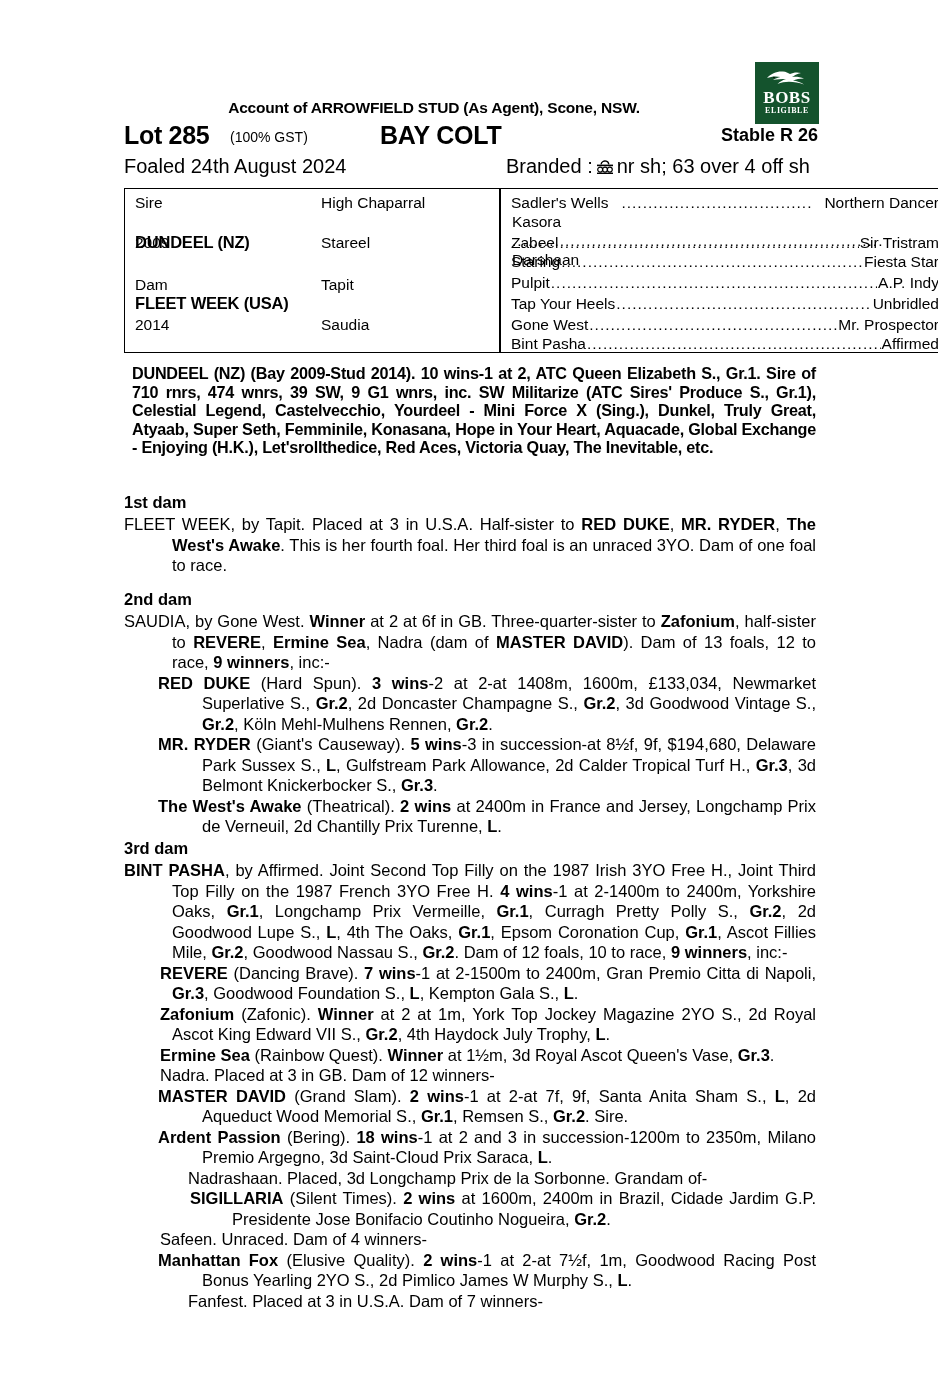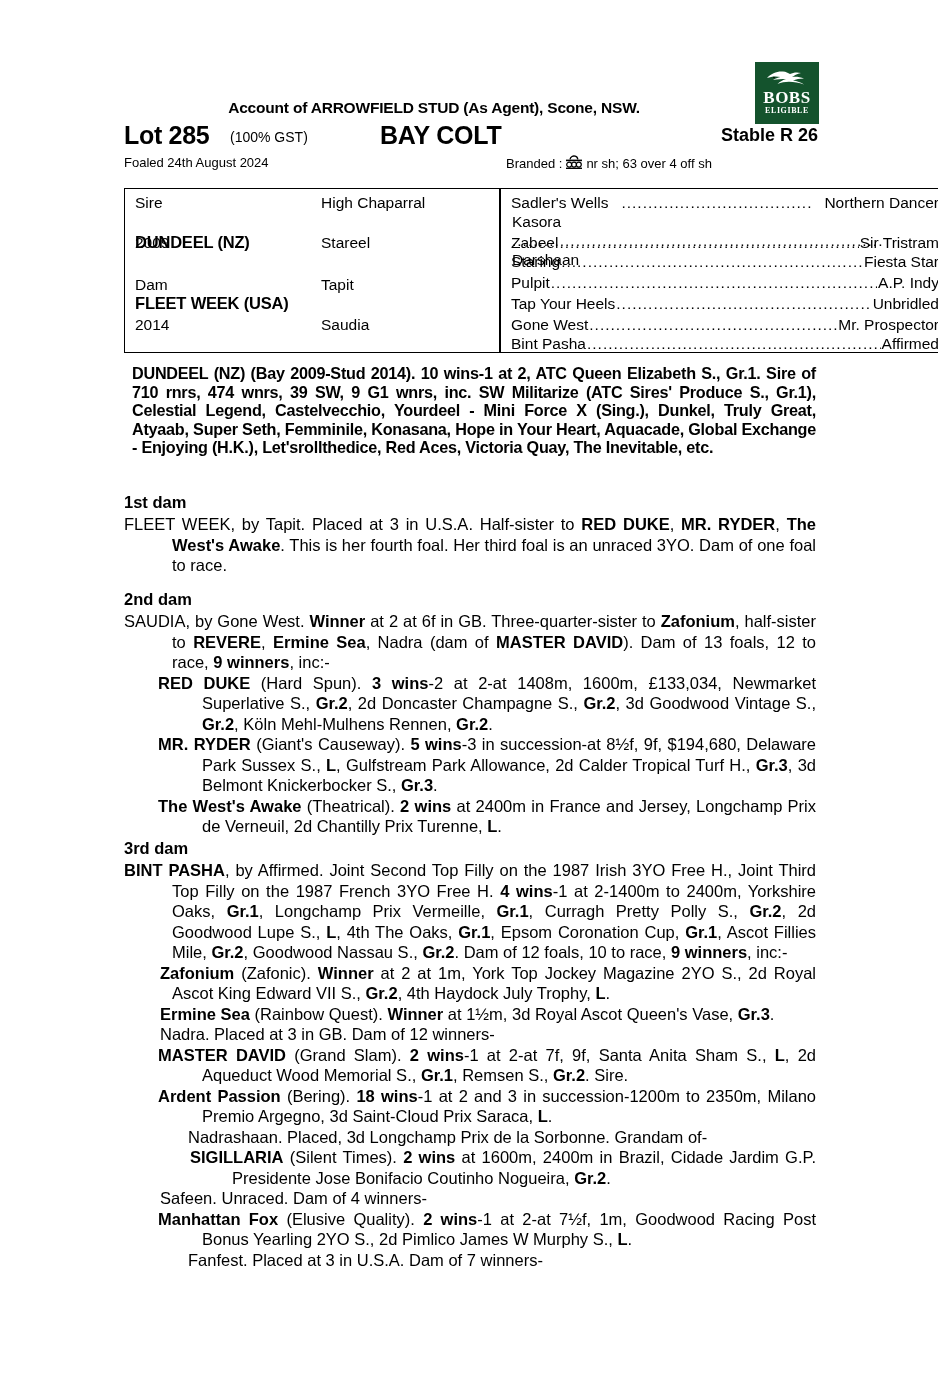--- a/index.html
+++ b/index.html
@@ -104,21 +104,21 @@
     font-weight: bold;
     font-size: 18px;
   }
 
   .foaled-row {
     position: absolute;
     left: 0;
     top: 155px;
     width: 694px;
     height: 22px;
-    font-size: 13px;
+    font-size: 20px;
   }
   .foaled {
     position: absolute;
     left: 0;
     top: 0;
   }
   .branded {
     position: absolute;
     left: 382px;
     top: 0;
@@ -343,20 +343,21 @@
       <div class="section" style="top: 589px;">
         <div class="dam-head">2nd dam</div>
         <p class="para h1"><span>SAUDIA, by Gone West. </span><b>Winner</b><span> at 2 at 6f in GB. Three-quarter-sister to </span><b>Zafonium</b><span>, half-sister to </span><b>REVERE</b><span>, </span><b>Ermine Sea</b><span>, Nadra (dam of </span><b>MASTER DAVID</b><span>). Dam of 13 foals, 12 to race, </span><b>9 winners</b><span>, inc:-</span></p>
         <p class="para h3"><b>RED DUKE</b><span> (Hard Spun). </span><b>3 wins</b><span>-2 at 2-at 1408m, 1600m, £133,034, Newmarket Superlative S., </span><b>Gr.2</b><span>, 2d Doncaster Champagne S., </span><b>Gr.2</b><span>, 3d Goodwood Vintage S., </span><b>Gr.2</b><span>, Köln Mehl-Mulhens Rennen, </span><b>Gr.2</b><span>.</span></p>
         <p class="para h3"><b>MR. RYDER</b><span> (Giant's Causeway). </span><b>5 wins</b><span>-3 in succession-at 8½f, 9f, $194,680, Delaware Park Sussex S., </span><b>L</b><span>, Gulfstream Park Allowance, 2d Calder Tropical Turf H., </span><b>Gr.3</b><span>, 3d Belmont Knickerbocker S., </span><b>Gr.3</b><span>.</span></p>
         <p class="para h3"><b>The West's Awake</b><span> (Theatrical). </span><b>2 wins</b><span> at 2400m in France and Jersey, Longchamp Prix de Verneuil, 2d Chantilly Prix Turenne, </span><b>L</b><span>.</span></p>
       </div>
       <div class="section" style="top: 838px;">
         <div class="dam-head">3rd dam</div>
         <p class="para h1"><b>BINT PASHA</b><span>, by Affirmed. Joint Second Top Filly on the 1987 Irish 3YO Free H., Joint Third Top Filly on the 1987 French 3YO Free H. </span><b>4 wins</b><span>-1 at 2-1400m to 2400m, Yorkshire Oaks, </span><b>Gr.1</b><span>, Longchamp Prix Vermeille, </span><b>Gr.1</b><span>, Curragh Pretty Polly S., </span><b>Gr.2</b><span>, 2d Goodwood Lupe S., </span><b>L</b><span>, 4th The Oaks, </span><b>Gr.1</b><span>, Epsom Coronation Cup, </span><b>Gr.1</b><span>, Ascot Fillies Mile, </span><b>Gr.2</b><span>, Goodwood Nassau S., </span><b>Gr.2</b><span>. Dam of 12 foals, 10 to race, </span><b>9 winners</b><span>, inc:-</span></p>
+        <p class="para h2"><b>REVERE</b><span> (Dancing Brave). </span><b>7 wins</b><span>-1 at 2-1500m to 2400m, Gran Premio Citta di Napoli, </span><b>Gr.3</b><span>, Goodwood Foundation S., </span><b>L</b><span>, Kempton Gala S., </span><b>L</b><span>.</span></p>
         <p class="para h2"><b>Zafonium</b><span> (Zafonic). </span><b>Winner</b><span> at 2 at 1m, York Top Jockey Magazine 2YO S., 2d Royal Ascot King Edward VII S., </span><b>Gr.2</b><span>, 4th Haydock July Trophy, </span><b>L</b><span>.</span></p>
         <p class="para h2"><b>Ermine Sea</b><span> (Rainbow Quest). </span><b>Winner</b><span> at 1½m, 3d Royal Ascot Queen's Vase, </span><b>Gr.3</b><span>.</span></p>
         <p class="para h2"><span>Nadra. Placed at 3 in GB. Dam of 12 winners-</span></p>
         <p class="para h3"><b>MASTER DAVID</b><span> (Grand Slam). </span><b>2 wins</b><span>-1 at 2-at 7f, 9f, Santa Anita Sham S., </span><b>L</b><span>, 2d Aqueduct Wood Memorial S., </span><b>Gr.1</b><span>, Remsen S., </span><b>Gr.2</b><span>. Sire.</span></p>
         <p class="para h3"><b>Ardent Passion</b><span> (Bering). </span><b>18 wins</b><span>-1 at 2 and 3 in succession-1200m to 2350m, Milano Premio Argegno, 3d Saint-Cloud Prix Saraca, </span><b>L</b><span>.</span></p>
         <p class="para h4"><span>Nadrashaan. Placed, 3d Longchamp Prix de la Sorbonne. Grandam of-</span></p>
         <p class="para h5"><b>SIGILLARIA</b><span> (Silent Times). </span><b>2 wins</b><span> at 1600m, 2400m in Brazil, Cidade Jardim G.P. Presidente Jose Bonifacio Coutinho Nogueira, </span><b>Gr.2</b><span>.</span></p>
         <p class="para h2"><span>Safeen. Unraced. Dam of 4 winners-</span></p>
         <p class="para h3"><b>Manhattan Fox</b><span> (Elusive Quality). </span><b>2 wins</b><span>-1 at 2-at 7½f, 1m, Goodwood Racing Post Bonus Yearling 2YO S., 2d Pimlico James W Murphy S., </span><b>L</b><span>.</span></p>
         <p class="para h4"><span>Fanfest. Placed at 3 in U.S.A. Dam of 7 winners-</span></p>

